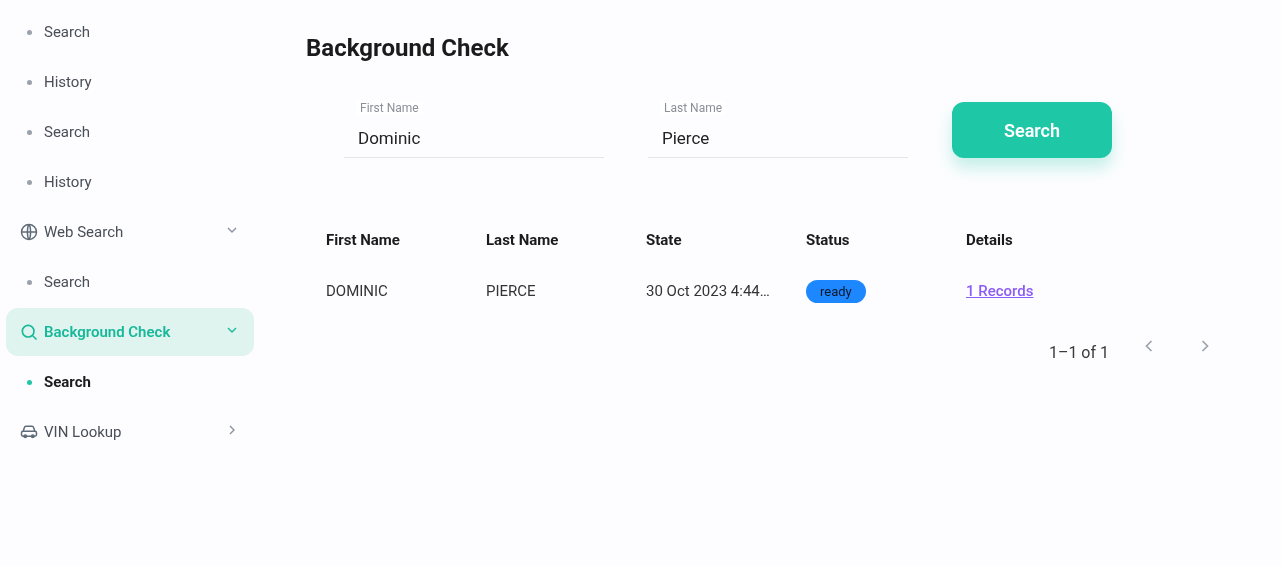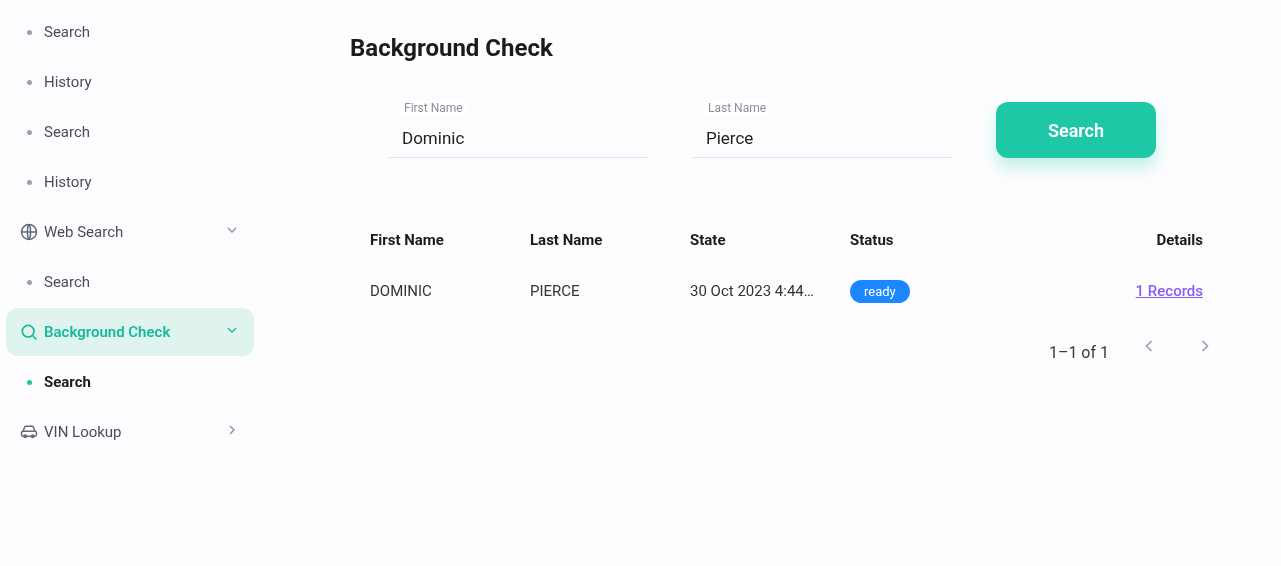--- a/index.html
+++ b/index.html
@@ -1,17 +1,17 @@
 <!DOCTYPE html>
 <html><head>
 <meta charset="utf-8">
 <style>
   * { box-sizing: border-box; margin: 0; padding: 0; font-family: -apple-system, BlinkMacSystemFont, "Segoe UI", Roboto, Arial, sans-serif; }
   body { background: #fdfdff; color: #2b2b2b; width: 1281px; height: 566px; overflow: hidden; }
-  .layout { display: flex; height: 100%; gap: 44px; }
+  .layout { display: flex; height: 100%; }
 
   
   .sidebar { width: 260px; padding-top: 6px; flex-shrink: 0; }
   .nav-item { display: flex; align-items: center; height: 48px; padding: 0 14px 0 8px; cursor: pointer; border-radius: 12px; margin: 2px 6px; }
   .nav-icon { width: 30px; display: flex; align-items: center; justify-content: center; color: #5f6b76; }
   .nav-dot { width: 5px; height: 5px; border-radius: 50%; background: #9aa2ac; }
   .nav-dot.solid { background: #1ec7a6; }
   .nav-label { flex: 1; font-size: 15px; color: #4a4f57; }
   .nav-chevron { color: #8a919b; }
   .nav-item.active { background: #dff4ef; }
@@ -32,22 +32,22 @@
   .field-input { width: 100%; height: 48px; border: none; border-bottom: 1px solid #e3e5ea; font-size: 17px; color: #222; padding: 12px 14px 4px 14px; outline: none; background: transparent; }
   .field-select { appearance: none; padding-right: 28px; }
   .select-arrow { position: absolute; right: 8px; top: 22px; pointer-events: none; color: #666; }
   .search-btn { width: 160px; height: 56px; background: #1ec7a6; color: #fff; border: none; border-radius: 12px; font-size: 18px; font-weight: 600; cursor: pointer; box-shadow: 0 10px 16px rgba(30,199,166,0.25); }
 
   
   .table { width: 100%; }
   .thead, .trow { display: grid; grid-template-columns: 160px 160px 160px 160px 1fr; padding: 0 20px; align-items: center; }
   .thead { font-weight: 700; font-size: 15px; color: #1b1b1b; height: 44px; }
   .trow { height: 58px; font-size: 15px; color: #343434; }
-  .th-details, .td-details { text-align: right; padding-right: 28px; }
-  .badge { display: inline-block; background: #1d87ff; color: #ffffff; font-size: 13px; padding: 4px 14px; border-radius: 999px; }
+  .th-details, .td-details { text-align: left; padding-right: 28px; }
+  .badge { display: inline-block; background: #1d87ff; color: #0f172a; font-size: 13px; padding: 4px 14px; border-radius: 999px; }
   .details-link { text-decoration: underline; color: #8b5cf6; cursor: pointer; font-weight: 500; }
 
   
   .pagination { display: flex; align-items: flex-end; justify-content: flex-end; gap: 24px; padding: 10px 30px 0 0; color: #3a3a3a; font-size: 16px; }
   .pag-btn { background: none; border: none; cursor: pointer; color: #9aa2ac; padding: 6px; }
   .pag-btn svg { display:block; }
 </style>
 </head>
 <body>
 

